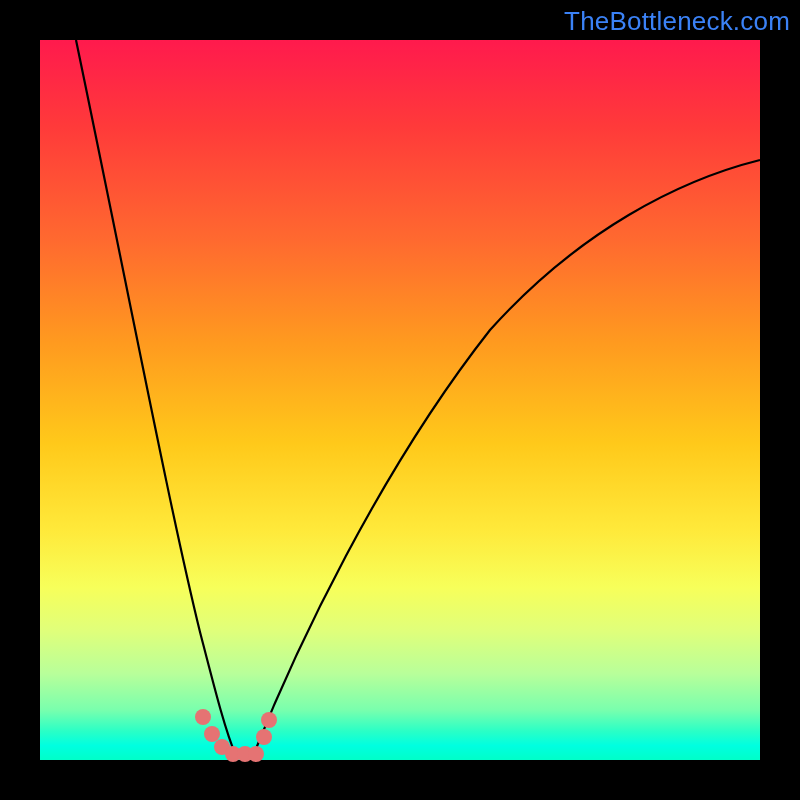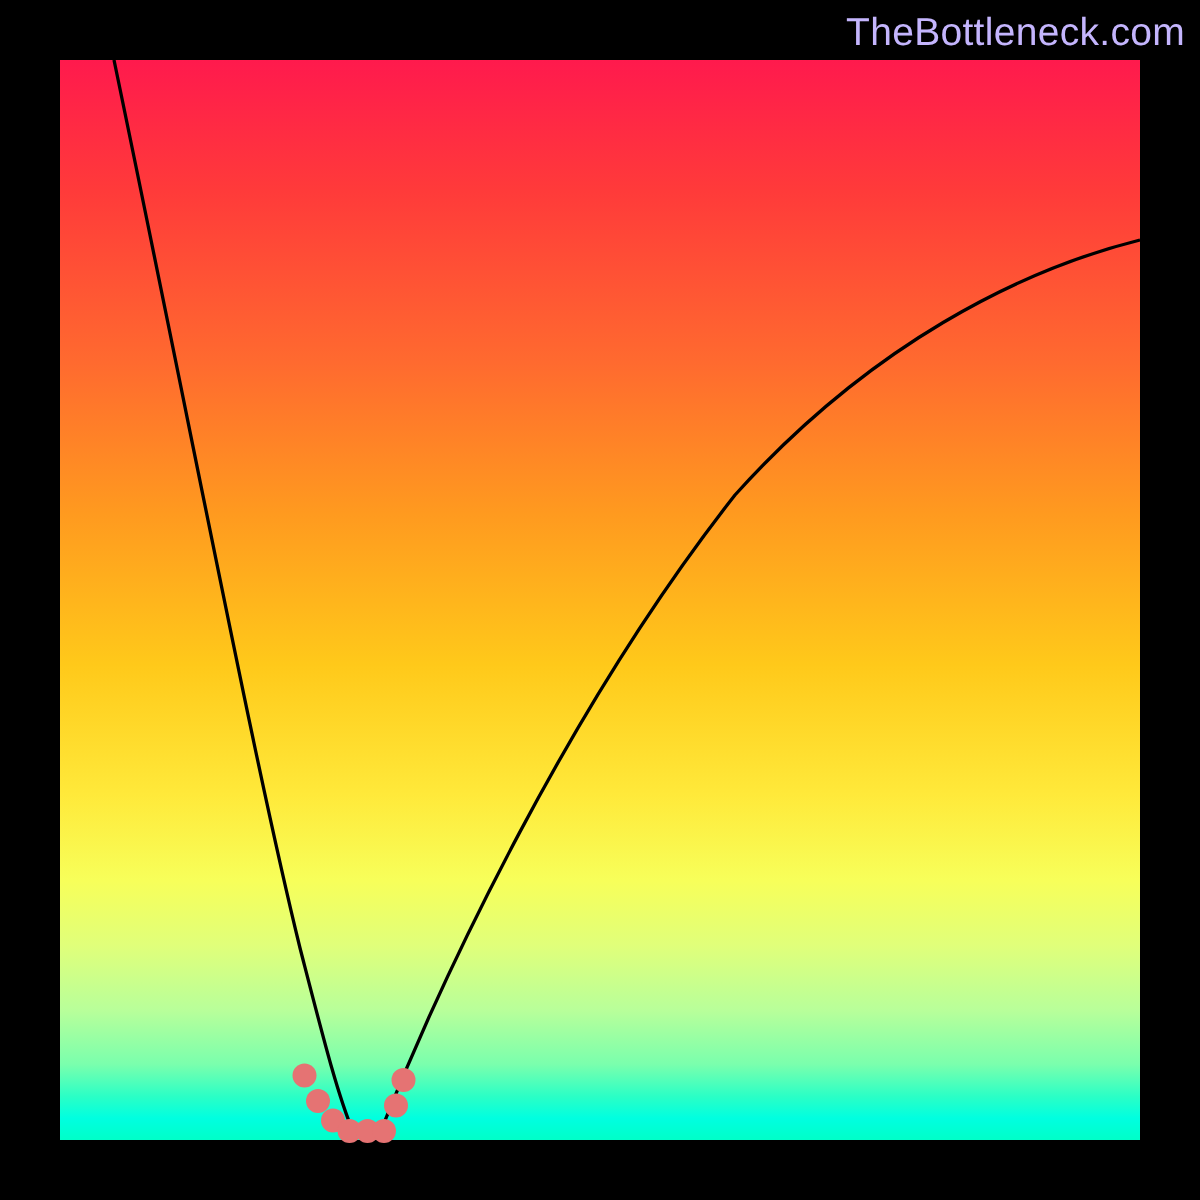--- a/index.html
+++ b/index.html
@@ -39,21 +39,21 @@
       #7affad 93%,
       #2affc6 96%,
       #00ffe0 98%,
       #00ffc8 100%
     );
   }
   .watermark {
     position: absolute;
     top: 6px;
     right: 10px;
-    color: #c4b5fd;
+    color: #3b82f6;
     font-size: 26px;
     letter-spacing: 0.2px;
     font-weight: 400;
   }
   svg.curve {
     position: absolute;
     top: 0;
     left: 0;
     width: 720px;
     height: 720px;

